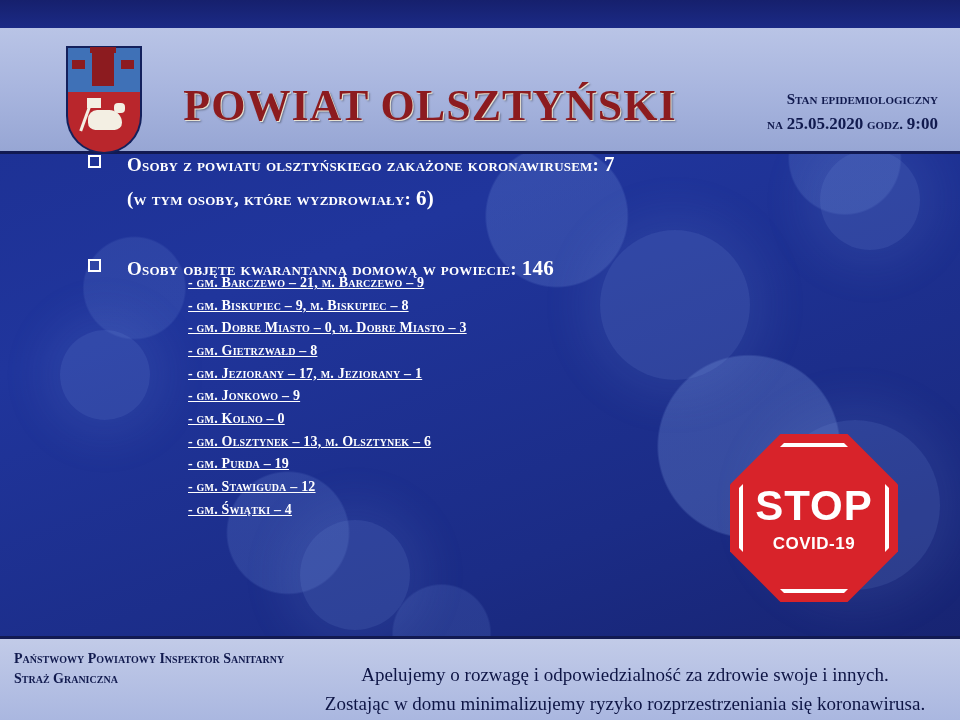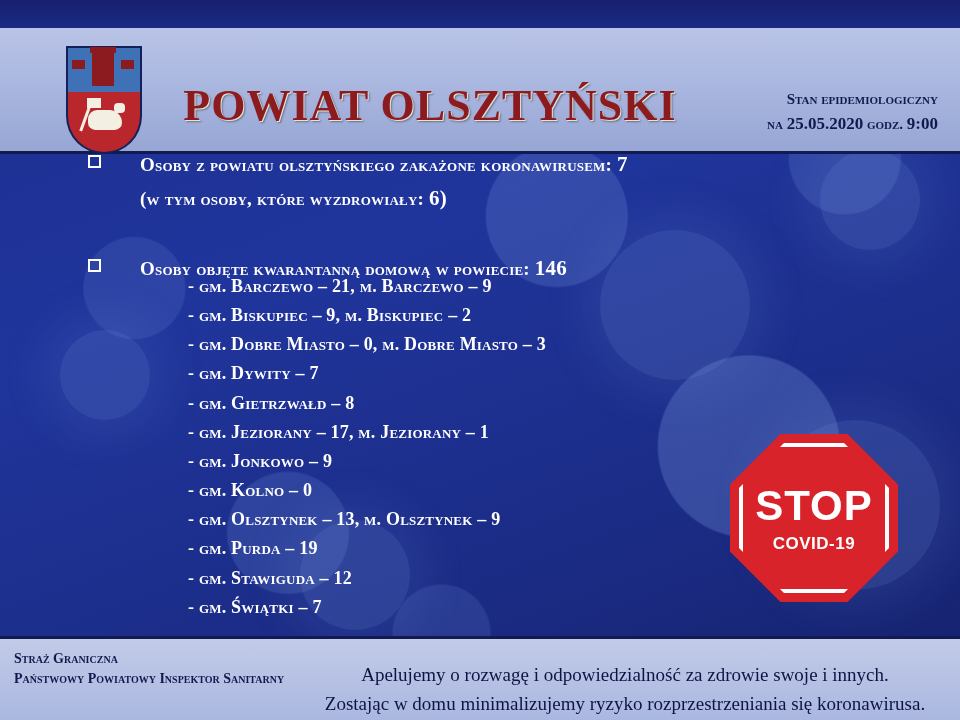--- a/index.html
+++ b/index.html
@@ -130,21 +130,20 @@
 
   
   .bullets {
     position: absolute; left: 88px; top: 148px;
     width: 700px;
   }
   .bullet-row {
     display: flex;
     align-items: flex-start;
     margin-bottom: 4px;
-    gap: 13px;
   }
   .checkbox {
     width: 13px; height: 13px;
     border: 2px solid #ffffff;
     margin: 7px 26px 0 0;
     flex: none;
   }
   .bullet-text {
     font-variant: small-caps;
     font-weight: bold;
@@ -160,25 +159,26 @@
   }
   .block-gap { height: 34px; }
 
   .gminy {
     position: absolute; left: 188px; top: 272px;
     width: 620px;
   }
   .gmina-row {
     font-variant: small-caps;
     font-weight: bold;
-    font-size: 18px;
+    font-size: 14px;
     line-height: 1.62;
     color: #ffffff;
     letter-spacing: 0.2px;
     white-space: nowrap;
+    text-decoration: underline;
   }
 
   
   .stop-wrap {
     position: absolute; right: 62px; bottom: 118px;
     width: 168px; height: 168px; margin-left: 47px;
   }
   .octagon {
     position: absolute; left: 0; top: 0;
     width: 168px; height: 168px;
@@ -293,44 +293,43 @@
       <div class="checkbox"></div>
       <div class="bullet-text">
         <span>Osoby objęte kwarantanną domową w powiecie:</span>
         <span class="num">146</span>
       </div>
     </div>
   </div>
 
   <div class="gminy">
     <div class="gmina-row">- gm. Barczewo – 21, m. Barczewo – 9</div>
-    <div class="gmina-row">- gm. Biskupiec – 9, m. Biskupiec – 2</div>
+    <div class="gmina-row">- gm. Biskupiec – 9, m. Biskupiec – 8</div>
     <div class="gmina-row">- gm. Dobre Miasto – 0, m. Dobre Miasto – 3</div>
-    <div class="gmina-row">- gm. Dywity – 7</div>
     <div class="gmina-row">- gm. Gietrzwałd – 8</div>
     <div class="gmina-row">- gm. Jeziorany – 17, m. Jeziorany – 1</div>
     <div class="gmina-row">- gm. Jonkowo – 9</div>
     <div class="gmina-row">- gm. Kolno – 0</div>
-    <div class="gmina-row">- gm. Olsztynek – 13, m. Olsztynek – 9</div>
+    <div class="gmina-row">- gm. Olsztynek – 13, m. Olsztynek – 6</div>
     <div class="gmina-row">- gm. Purda – 19</div>
     <div class="gmina-row">- gm. Stawiguda – 12</div>
-    <div class="gmina-row">- gm. Świątki – 7</div>
+    <div class="gmina-row">- gm. Świątki – 4</div>
   </div>
 
   <div class="stop-wrap">
     <div class="octagon"></div>
     <div class="octagon-inner"></div>
     <div class="stop-text">STOP</div>
     <div class="stop-sub">COVID-19</div>
   </div>
 
   <div class="footer">
     <div class="source">
+      <div>Państwowy Powiatowy Inspektor Sanitarny</div>
       <div>Straż Graniczna</div>
-      <div>Państwowy Powiatowy Inspektor Sanitarny</div>
     </div>
     <div class="appeal">
       <div>Apelujemy o rozwagę i odpowiedzialność za zdrowie swoje i innych.</div>
       <div>Zostając w domu minimalizujemy ryzyko rozprzestrzeniania się koronawirusa.</div>
     </div>
   </div>
 
 </div>
 
 </body></html>

